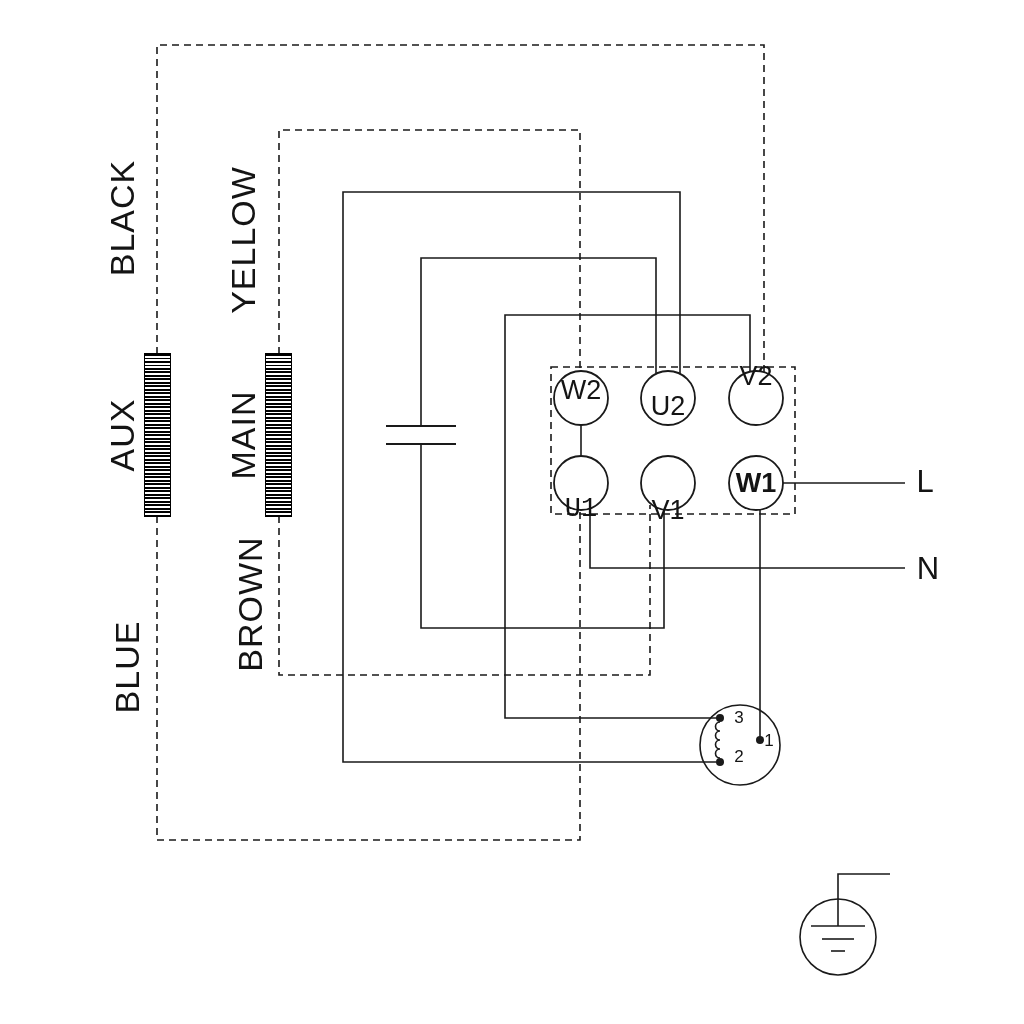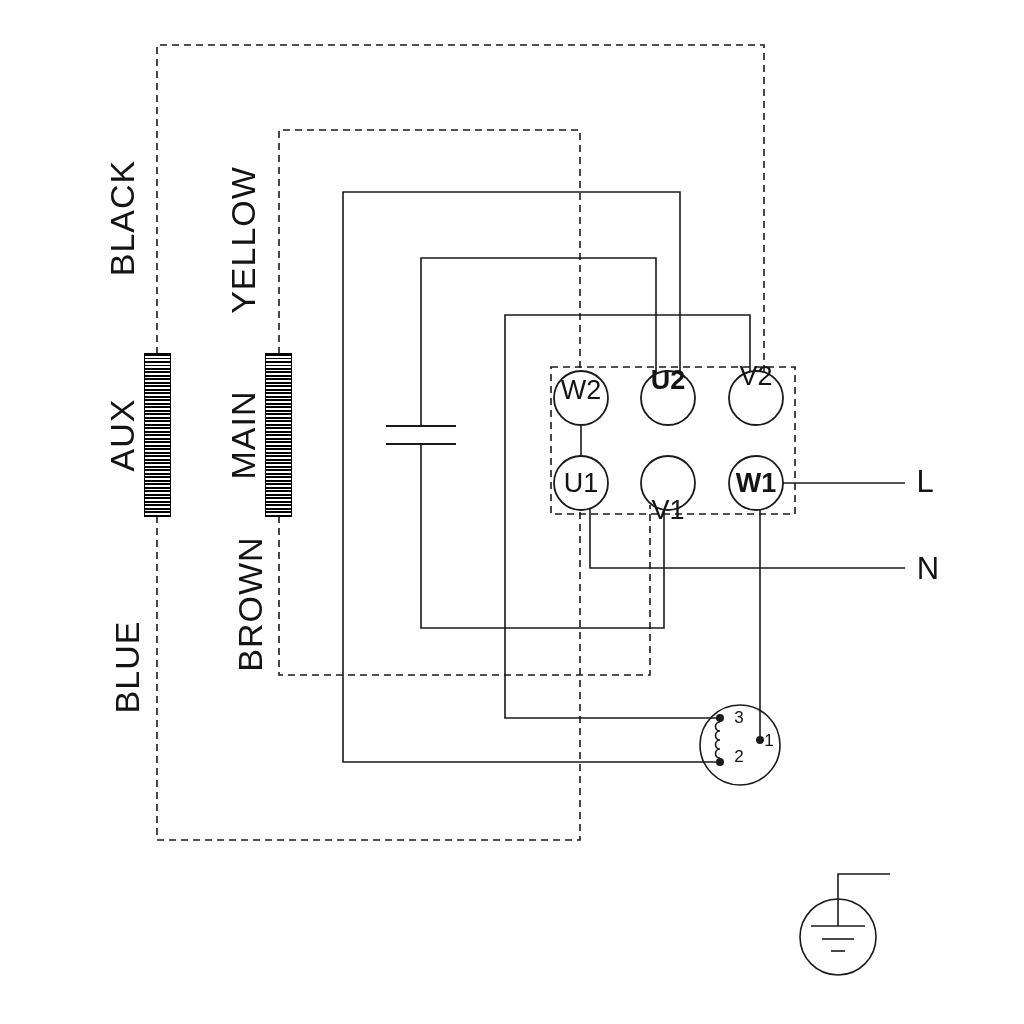--- a/index.html
+++ b/index.html
@@ -79,23 +79,23 @@
   <div class="coil" style="left:265px;top:353px;"></div>
 
   <div class="vlabel" style="left:122px;top:218px;">BLACK</div>
   <div class="vlabel" style="left:243px;top:240px;">YELLOW</div>
   <div class="vlabel" style="left:122px;top:435px;">AUX</div>
   <div class="vlabel" style="left:243px;top:435px;">MAIN</div>
   <div class="vlabel" style="left:250px;top:604px;">BROWN</div>
   <div class="vlabel" style="left:127px;top:667px;">BLUE</div>
 
   <div class="tlabel" style="left:581px;top:390px;">W2</div>
-  <div class="tlabel" style="left:668px;top:380px;font-weight:bold;">U2</div>
+  <div class="tlabel" style="left:668px;top:406px;">U2</div>
   <div class="tlabel" style="left:756px;top:376px;">V2</div>
-  <div class="tlabel" style="left:581px;top:483px;">U1</div>
+  <div class="tlabel" style="left:581px;top:509px;font-family:Liberation Mono, monospace;">U1</div>
   <div class="tlabel" style="left:668px;top:510px;">V1</div>
   <div class="tlabel" style="left:756px;top:483px;font-weight:bold;">W1</div>
 
   <div class="hlabel" style="left:925px;top:482px;">L</div>
   <div class="hlabel" style="left:928px;top:569px;">N</div>
 
   <div class="plabel" style="left:739px;top:718px;">3</div>
   <div class="plabel" style="left:739px;top:757px;">2</div>
   <div class="plabel" style="left:769px;top:741px;">1</div>
 

